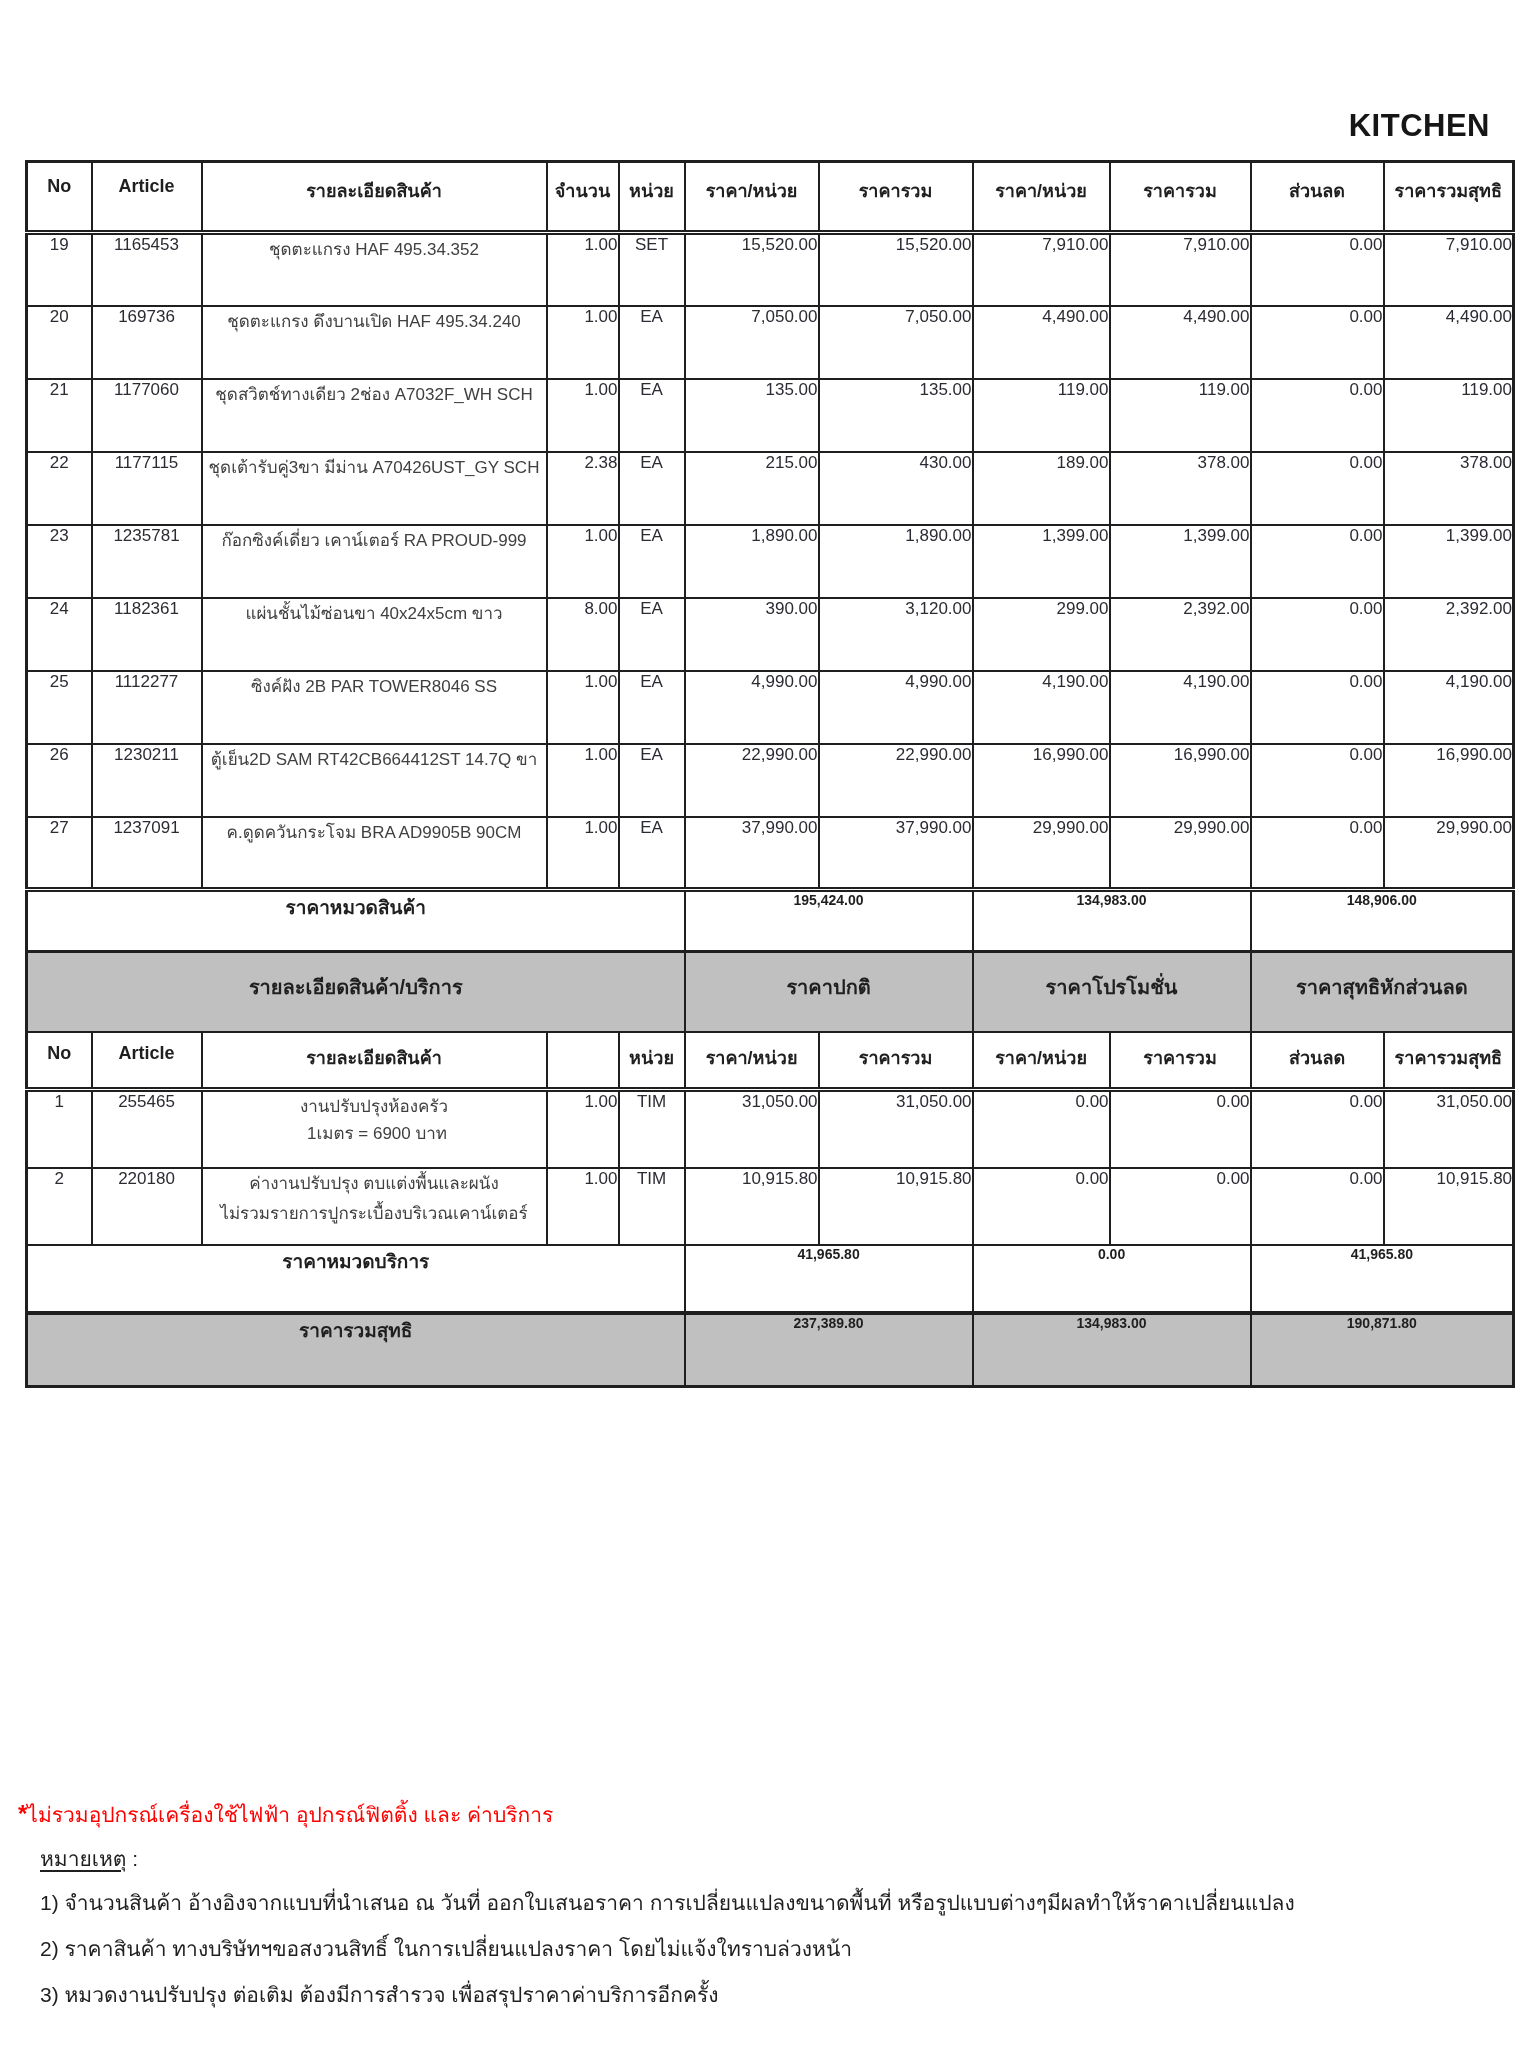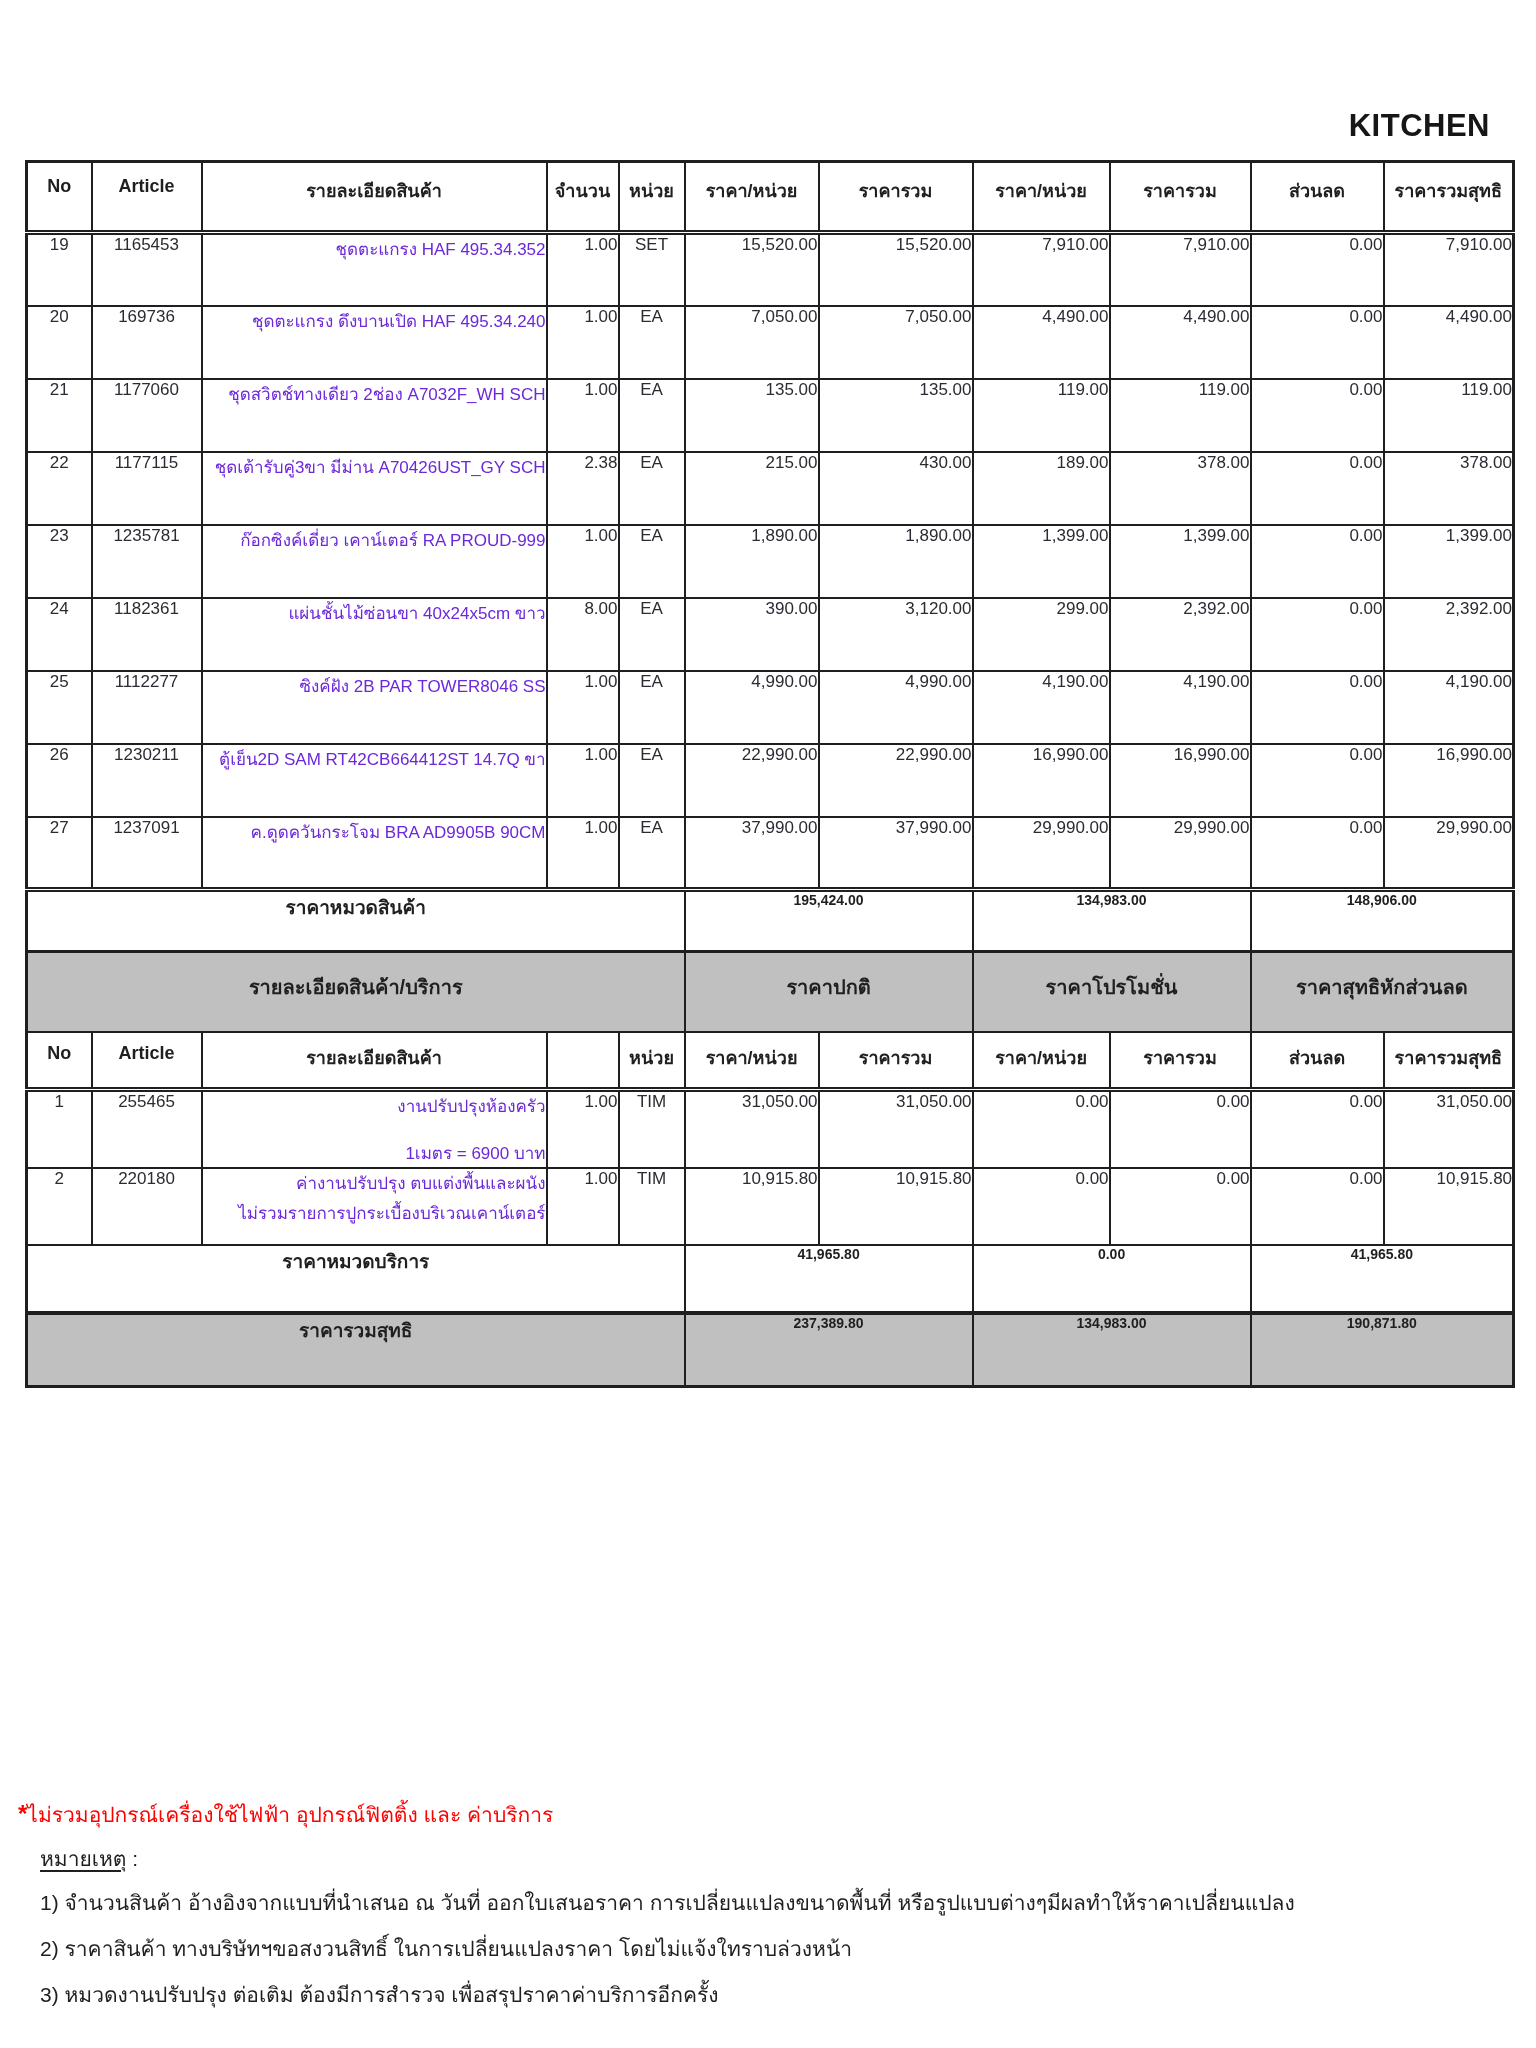--- a/index.html
+++ b/index.html
@@ -13,37 +13,37 @@
   #table2{top:950px;}
   table.quote{border:3px solid #1f1f1f;}
   table.quote td,table.quote th{border:2px solid #1f1f1f;vertical-align:top;
       overflow:hidden;box-sizing:border-box;padding:0;}
   tr.colhead th{font-size:18px;font-weight:bold;text-align:center;padding-top:13px;
       white-space:nowrap;}
   tr.colhead{height:71px;}
   tr.colhead th{border-bottom:5px double #1f1f1f;}
   tr.item{height:73px;}
   td.center{text-align:center;font-size:17px;padding-top:13px;color:#2b2b33;}
-  td.desc{text-align:right;font-size:17px;padding:11px 2px 0 5px;white-space:nowrap;
-      color:#6d28d9;}
+  td.desc{text-align:center;font-size:17px;padding:11px 2px 0 5px;white-space:nowrap;
+      color:#404040;}
   td.num{text-align:right;font-size:17px;padding:14px 8px 0 0;white-space:nowrap;
       color:#2b2b33;}
   tr.summary{height:62px;}
   tr.summary td{border-top:5px double #1f1f1f;font-weight:bold;}
   td.sumlabel{text-align:center;font-size:19px;padding-top:15px;}
   td.sumnum{text-align:center;font-size:14px;padding:16px 8px 0 0;}
   tr.sectionhead{height:80px;}
   tr.sectionhead th{background:#c0c0c0;font-size:20px;font-weight:bold;
       text-align:center;padding-top:18px;}
   tr.colhead2{height:58px;}
   tr.colhead2 th{font-size:18px;font-weight:bold;text-align:center;padding-top:10px;
       border-bottom:5px double #1f1f1f;white-space:nowrap;}
   tr.svc1{height:78px;}
   tr.svc2{height:77px;}
-  .desc2a{margin-top:20px;padding-left:6px;}
+  .desc2a{padding-left:6px;}
   .desc2b{margin-top:3px;}
   tr.svcsummary{height:68px;}
   tr.svcsummary td{font-weight:bold;}
   tr.grand{height:74px;}
   tr.grand td{background:#c0c0c0;font-weight:bold;border-top:4px solid #1f1f1f;}
   .footnote-red{position:absolute;left:18px;top:1798px;font-size:21px;color:#ff0000;
       white-space:nowrap;}
   .footnote-red .star{font-weight:bold;font-size:24px;}
   .remark{position:absolute;left:40px;top:1842px;font-size:21px;color:#1f1f1f;}
   .remark .u{text-decoration:underline;text-underline-offset:4px;margin-top:18px;}

